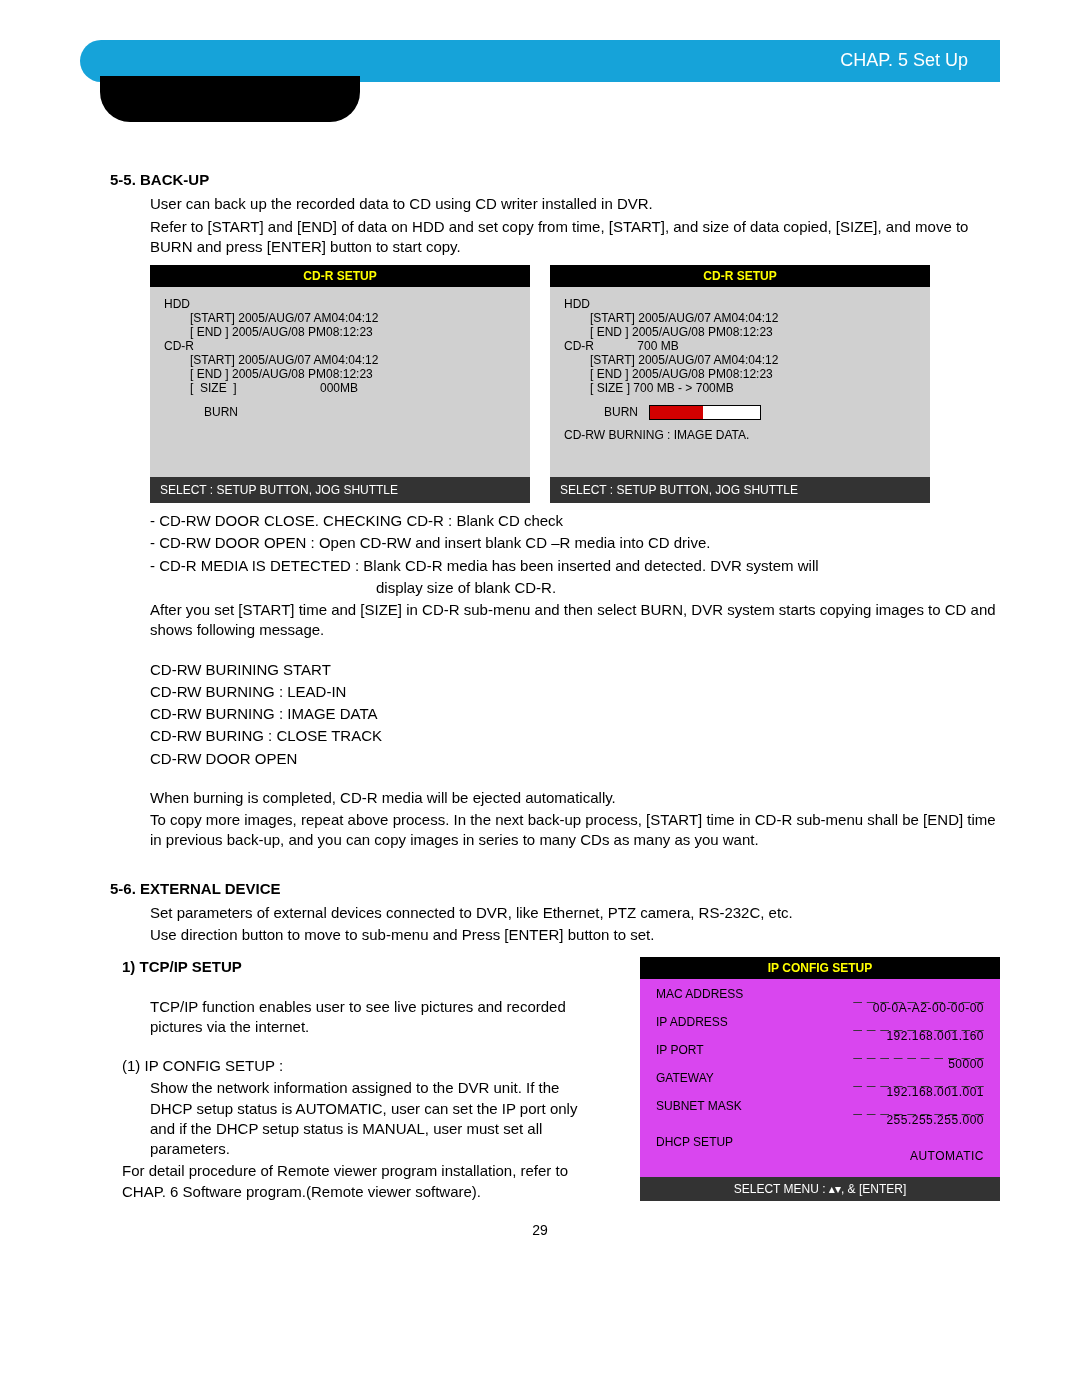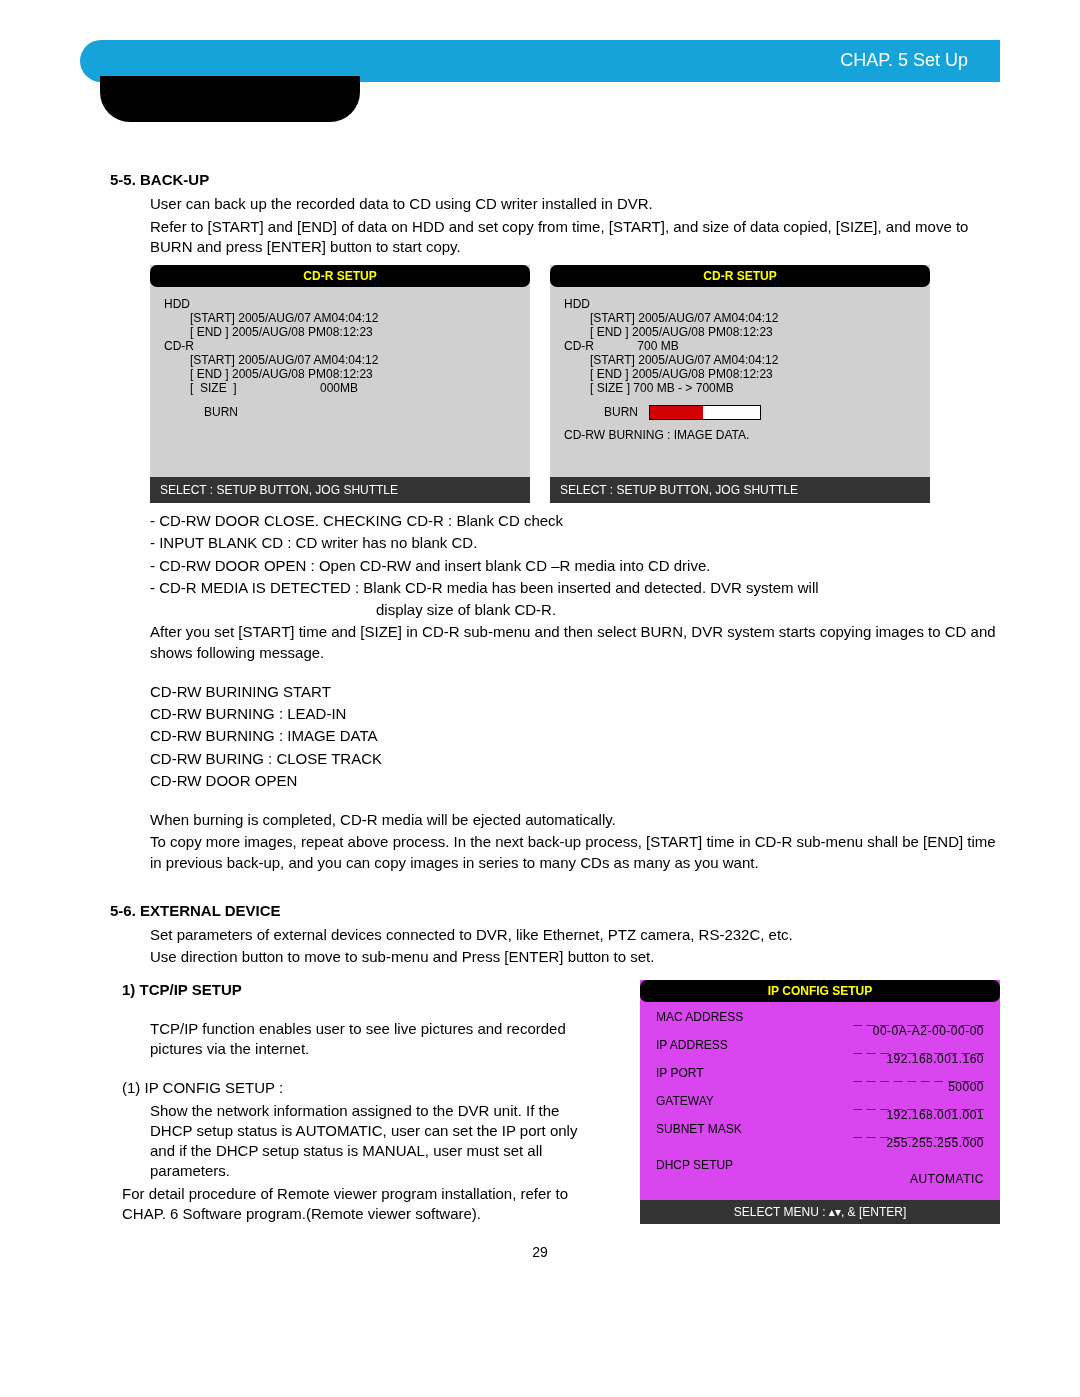--- a/index.html
+++ b/index.html
@@ -61,21 +61,20 @@
     font-size: 12px;
     color: #000;
   }
   .panel-header {
     background: #000;
     color: #ffff00;
     text-align: center;
     font-weight: bold;
     padding: 4px 0;
     font-size: 12px;
-    border-radius: 7px;
   }
   .panel-body {
     padding: 10px 14px;
     min-height: 170px;
   }
   .panel-footer {
     background: #333;
     color: #fff;
     padding: 6px 10px;
     font-size: 12px;
@@ -195,21 +194,20 @@
         </div>
         <div style="height:8px"></div>
         <div>CD-RW BURNING : IMAGE DATA.</div>
       </div>
       <div class="panel-footer">SELECT : SETUP BUTTON, JOG SHUTTLE</div>
     </div>
   </div>
 
   <div class="body-text">
     <p>- CD-RW DOOR CLOSE. CHECKING CD-R : Blank CD check</p>
-    <p>- INPUT BLANK CD : CD writer has no blank CD.</p>
     <p>- CD-RW DOOR OPEN : Open CD-RW and insert blank CD –R media into CD drive.</p>
     <p>- CD-R MEDIA IS DETECTED : Blank CD-R media has been inserted and detected. DVR system will</p>
     <p style="margin-left:226px">display size of blank CD-R.</p>
     <p>After you set [START] time and [SIZE] in CD-R sub-menu and then select BURN, DVR system starts copying images to CD and shows following message.</p>
     <br>
     <p>CD-RW BURINING  START</p>
     <p>CD-RW BURNING : LEAD-IN</p>
     <p>CD-RW BURNING : IMAGE DATA</p>
     <p>CD-RW BURING : CLOSE TRACK</p>
     <p>CD-RW DOOR OPEN</p>

